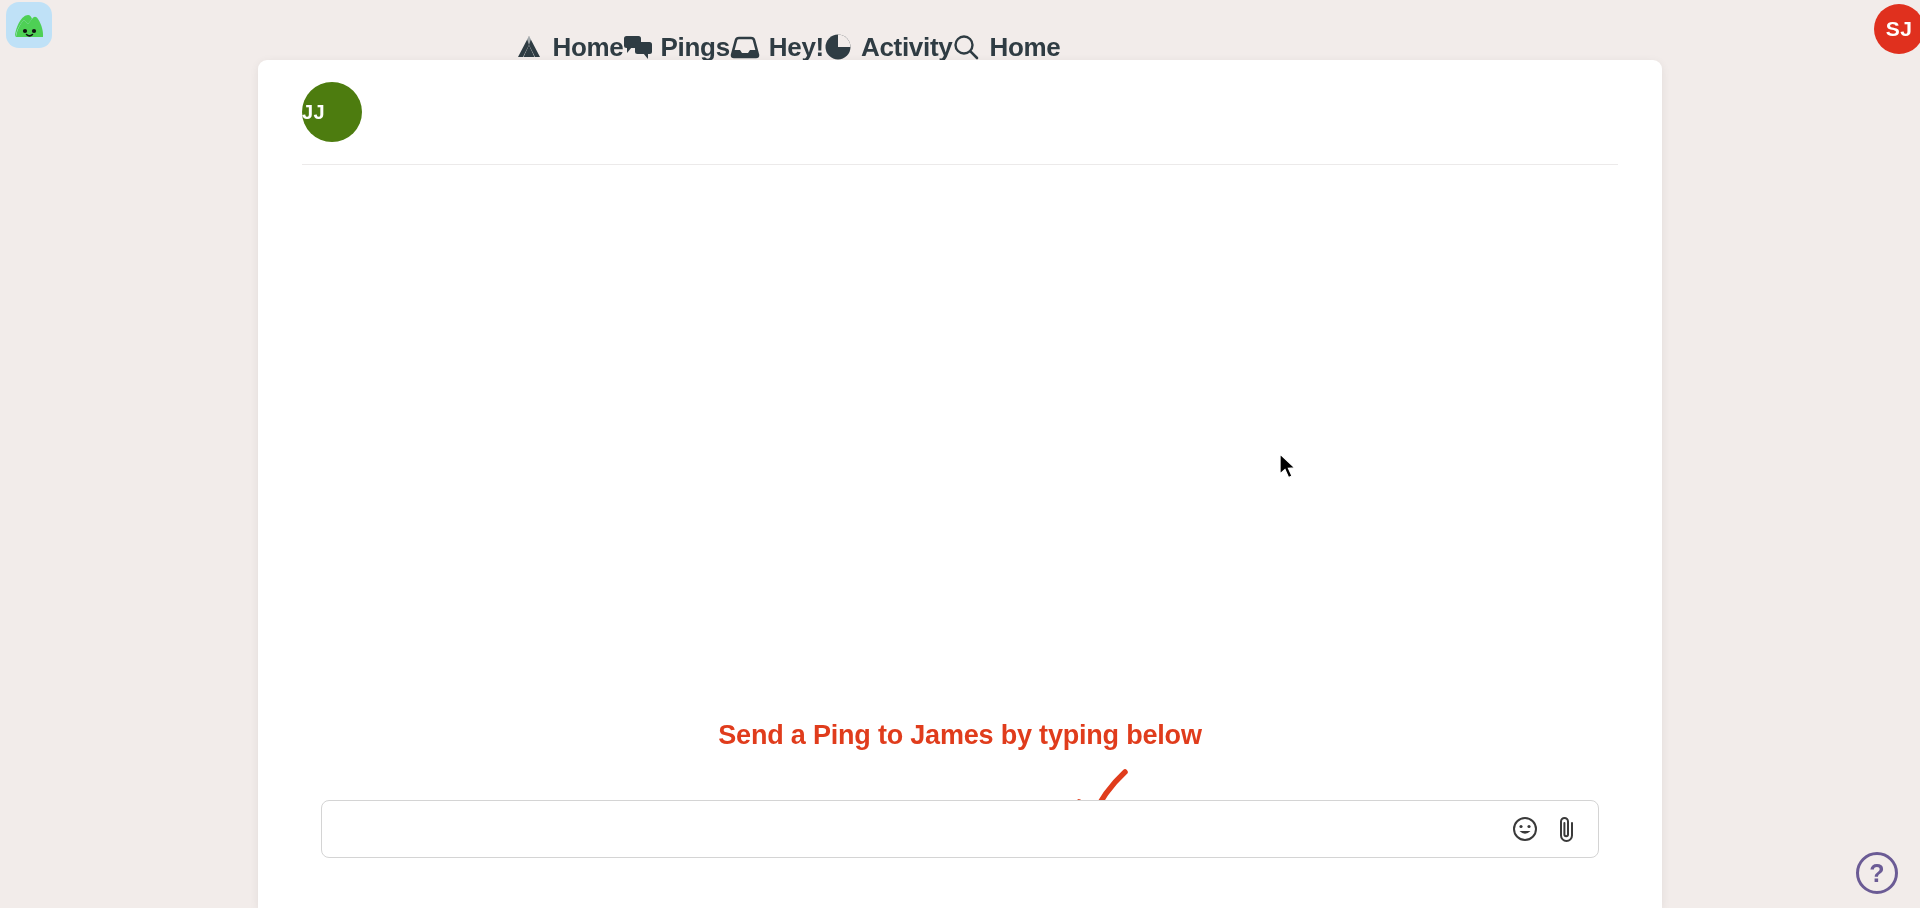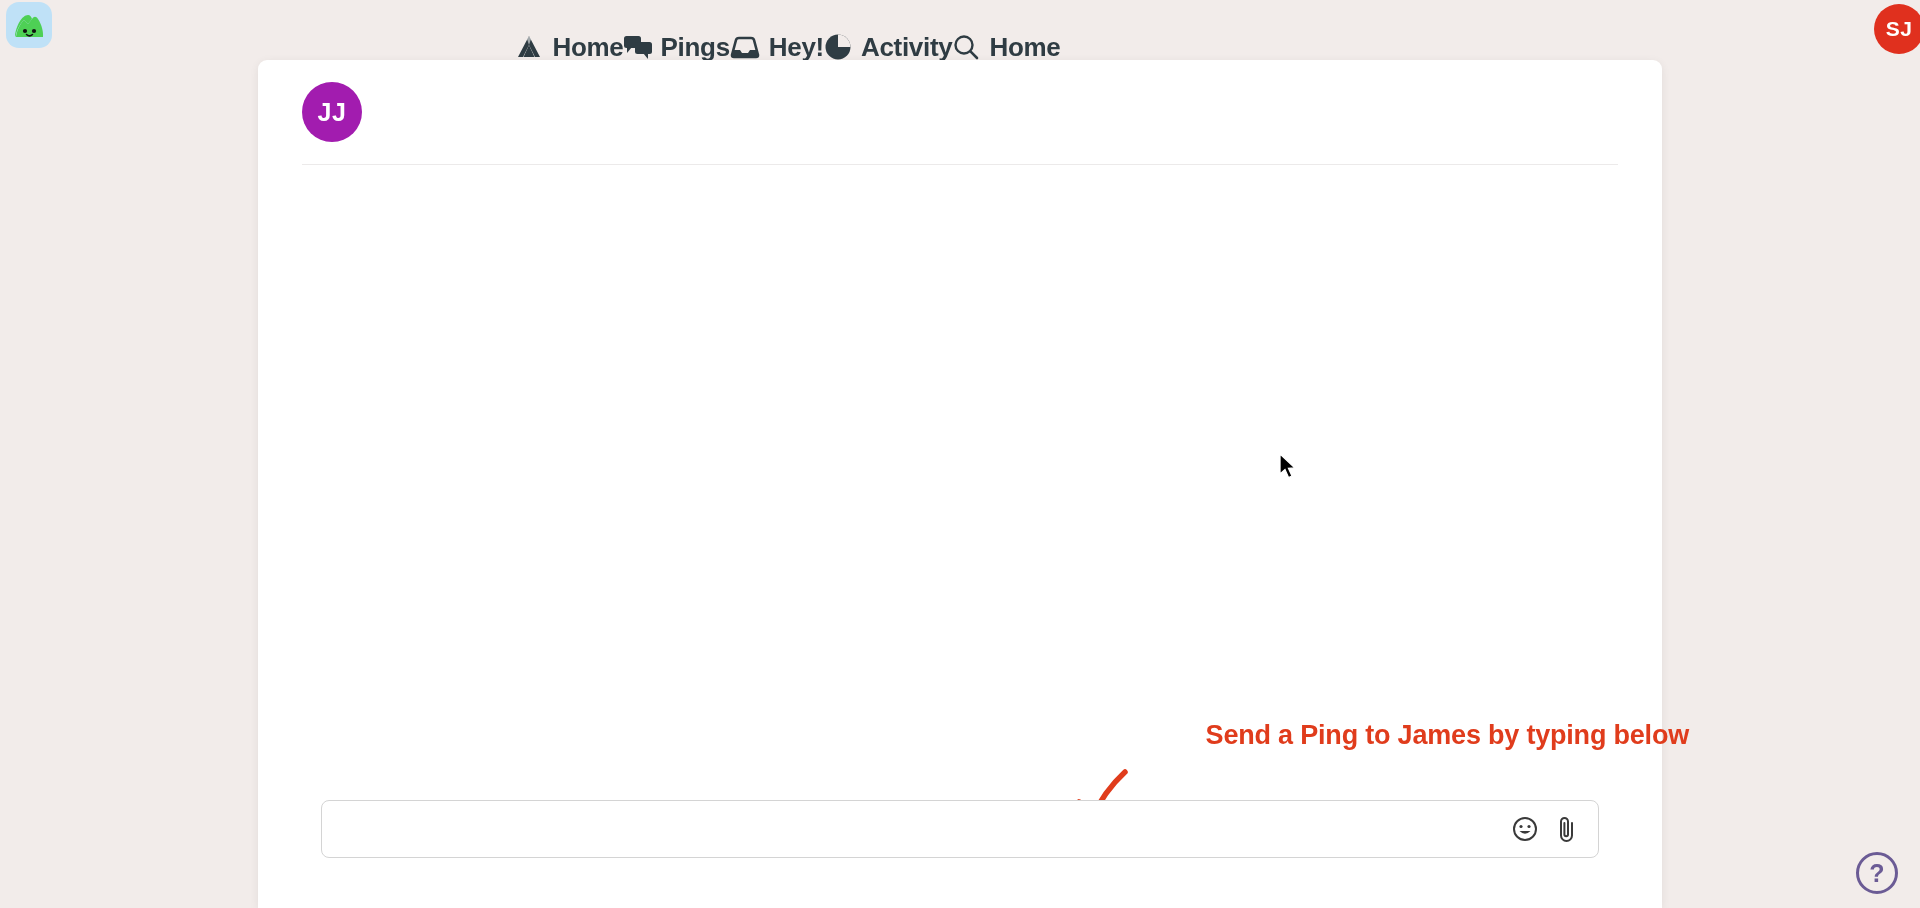--- a/index.html
+++ b/index.html
@@ -53,42 +53,41 @@
     margin:0 44px; padding:22px 0 22px 0;
     border-bottom:1px solid #eceaea;
     height:105px;
   }
   .person{
     display:flex; align-items:center; gap:16px;
     position:absolute; left:0; top:22px;
   }
   .avatar-person{
     width:60px; height:60px; border-radius:50%;
-    background:#a21caf; color:#fff;
-    display:flex; align-items:center; justify-content:center;
-    font-size:25px; font-weight:bold; letter-spacing:0.5px;
+    background:#4d7c0f; color:#fff;
+    display:flex; align-items:center; justify-content:flex-start;
+    font-size:20px; font-weight:bold; letter-spacing:0.5px;
   }
   .person-name{ font-size:27px; color:#23282b; letter-spacing:-0.3px; }
   .person-name b{ font-weight:bold; }
   .person-name span{ font-weight:normal; }
   .header-right{
     position:absolute; right:0; top:26px; text-align:right;
   }
   .time-text{ font-size:20px; color:#2f3c43; }
   .links{ margin-top:7px; font-size:20px; color:#3b5ca8; }
   .links a{ color:#2f55a4; text-decoration:underline; cursor:pointer; }
   .links .dot{ color:#2f3c43; text-decoration:none; }
 
   
   .prompt{
     position:absolute; left:0; top:660px; width:1404px;
-    text-align:right;
+    text-align:center;
     color:#e03c1c; font-size:27px; font-weight:bold;
     letter-spacing:-0.2px;
-    margin-left:27px;
   }
   .arrow{ position:absolute; left:812px; top:708px; }
 
   
   .composer{
     position:absolute; left:2px; top:740px; width:1400px;
     display:flex; justify-content:center;
   }
   .input-wrap{
     position:relative;

